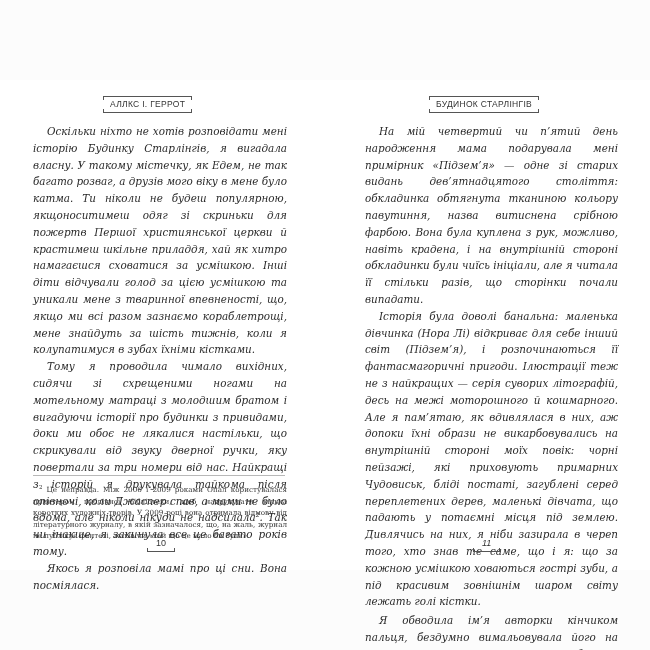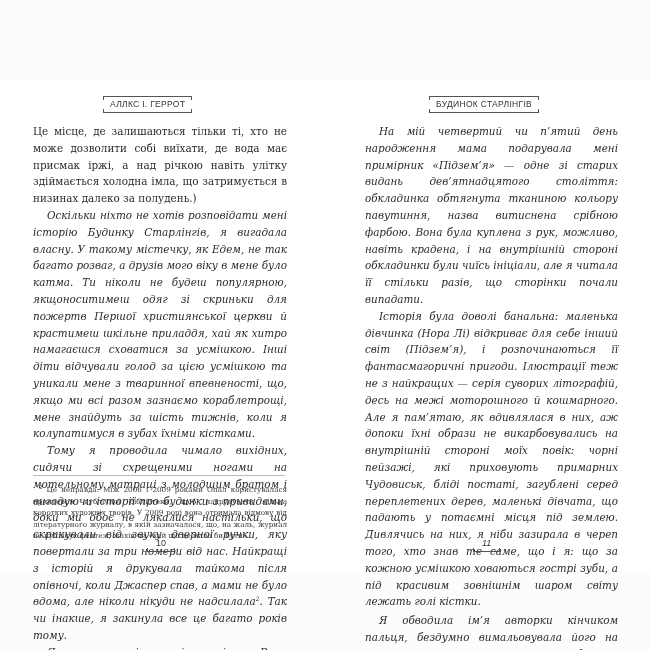--- a/index.html
+++ b/index.html
@@ -76,21 +76,20 @@
 </style>
 </head>
 <body>
 
 <div class="band top"></div>
 <div class="band bottom"></div>
 
 <div class="page left">
   <div class="running-head">Аллкс І. Геррот</div>
   <div class="text">
-    <p>Це місце, де залишаються тільки ті, хто не може дозволити собі виїхати, де вода має присмак іржі, а над річкою навіть улітку здіймається холодна імла, що затримується в низинах далеко за полудень.)</p>
     <p class="indent">Оскільки ніхто не хотів розповідати мені історію Будинку Старлінгів, я вигадала власну. У такому містечку, як Едем, не так багато розваг, а друзів мого віку в мене було катма. Ти ніколи не будеш популярною, якщоноситимеш одяг зі скриньки для пожертв Першої християнської церкви й крастимеш шкільне приладдя, хай як хитро намагаєшся сховатися за усмішкою. Інші діти відчували голод за цією усмішкою та уникали мене з тваринної впевненості, що, якщо ми всі разом зазнаємо кораблетрощі, мене знайдуть за шість тижнів, коли я колупатимуся в зубах їхніми кістками.</p>
     <p class="indent"><span>Тому я проводила чимало вихідних, сидячи зі схрещеними ногами на мотельному матраці з молодшим братом і вигадуючи історії про будинки з привидами, доки ми обоє не лякалися настільки, що скрикували від звуку дверної ручки, яку повертали за три номери від нас. Найкращі з історій я друкувала тайкома після опівночі, коли Джаспер спав, а мами не було вдома, але ніколи нікуди не надсилала</span><sup>2</sup><span>. Так чи інакше, я закинула все це багато років тому.</span></p>
     <p class="indent">Якось я розповіла мамі про ці сни. Вона посміялася.</p>
 
   </div>
   <div class="footnote-rule"></div>
   <div class="footnote"><span class="fn-mark">2</span><span>Це неправда. Між 2006 і 2009 роками Опал користувалася принтером публічної бібліотеки, щоб надрукувати кілька коротких художніх творів. У 2009 році вона отримала відмову від літературного журналу, в якій зазначалося, що, на жаль, журнал не публікує фентезі, жахів чи «хай що це мало би бути».</span></div>
   <div class="folio">10</div>
 </div>
 

